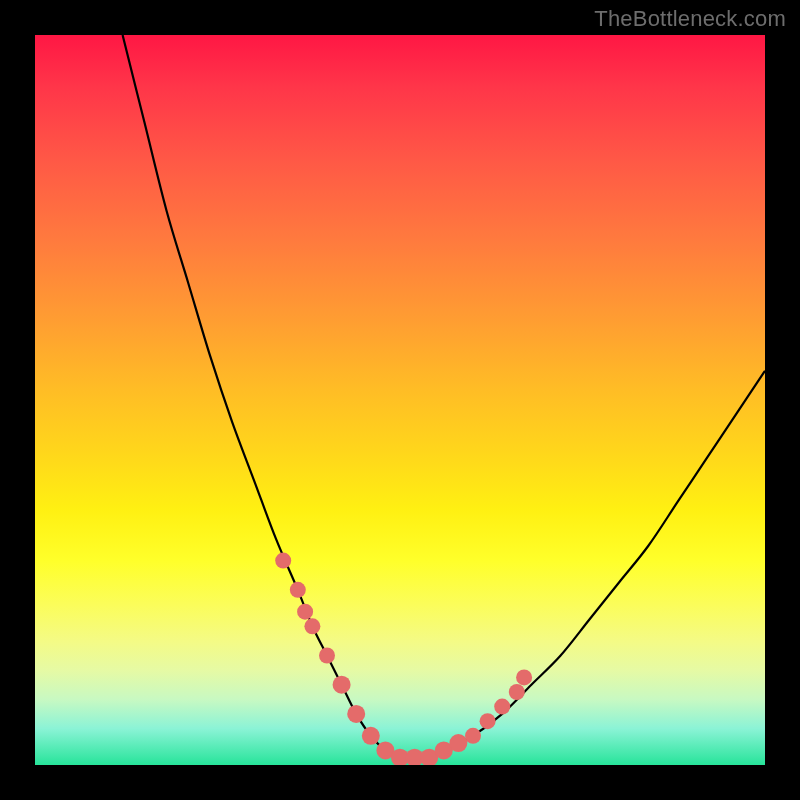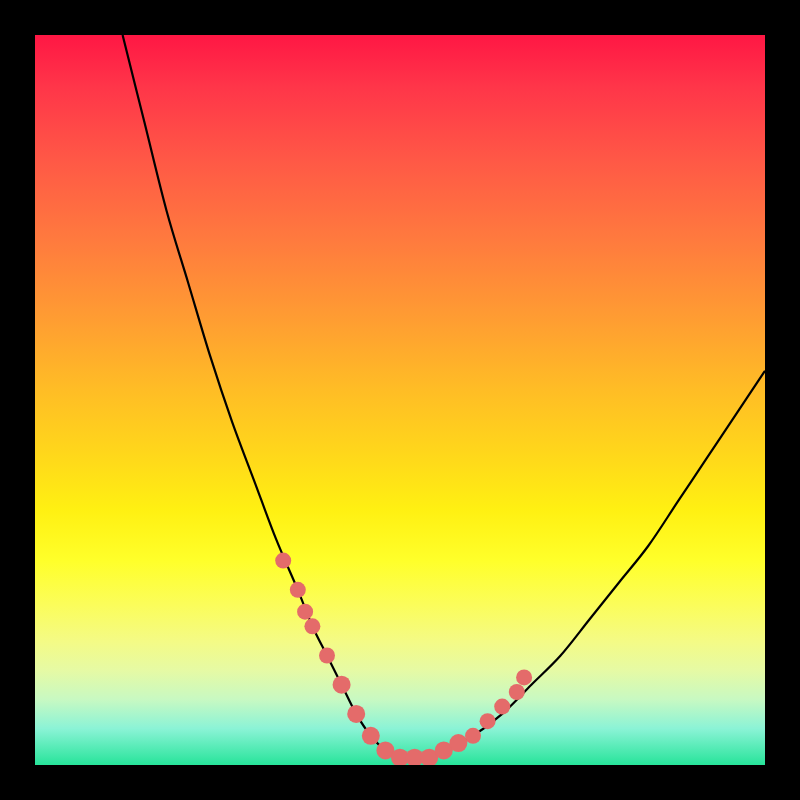--- a/index.html
+++ b/index.html
@@ -62,20 +62,21 @@
     letter-spacing: 0.2px;
     font-weight: 400;
     user-select: none;
   }
 </style>
 </head>
 <body>
 
 <div class="frame">
 
+  <div class="watermark">TheBottleneck.com</div>
 
   <div class="plot-area">
     <div class="gradient-bg"></div>
     <svg class="curve" viewBox="0 0 730 730" preserveAspectRatio="none">
       <path id="curve-path" fill="none" stroke="#000000" stroke-width="2.2" d="M 87.60 0.00 C 91.25 14.60, 102.20 58.40, 109.50 87.60 C 116.80 116.80, 124.10 148.43, 131.40 175.20 C 138.70 201.97, 146.00 223.87, 153.30 248.20 C 160.60 272.53, 167.90 298.08, 175.20 321.20 C 182.50 344.32, 189.80 366.22, 197.10 386.90 C 204.40 407.58, 211.70 425.83, 219.00 445.30 C 226.30 464.77, 233.60 485.45, 240.90 503.70 C 248.20 521.95, 256.72 540.20, 262.80 554.80 C 268.88 569.40, 272.53 580.35, 277.40 591.30 C 282.27 602.25, 287.13 610.77, 292.00 620.50 C 296.87 630.23, 301.73 639.97, 306.60 649.70 C 311.47 659.43, 316.33 670.38, 321.20 678.90 C 326.07 687.42, 330.93 694.72, 335.80 700.80 C 340.67 706.88, 345.53 711.75, 350.40 715.40 C 355.27 719.05, 360.13 721.48, 365.00 722.70 C 369.87 723.92, 374.73 722.70, 379.60 722.70 C 384.47 722.70, 389.33 723.92, 394.20 722.70 C 399.07 721.48, 401.50 719.05, 408.80 715.40 C 416.10 711.75, 428.27 706.88, 438.00 700.80 C 447.73 694.72, 457.47 687.42, 467.20 678.90 C 476.93 670.38, 486.67 659.43, 496.40 649.70 C 506.13 639.97, 515.87 631.45, 525.60 620.50 C 535.33 609.55, 545.07 596.17, 554.80 584.00 C 564.53 571.83, 574.27 559.67, 584.00 547.50 C 593.73 535.33, 603.47 524.38, 613.20 511.00 C 622.93 497.62, 632.67 481.80, 642.40 467.20 C 652.13 452.60, 661.87 438.00, 671.60 423.40 C 681.33 408.80, 691.07 394.20, 700.80 379.60 C 710.53 365.00, 725.13 343.10, 730.00 335.80"></path>
       <g id="markers">
           <circle cx="248.20" cy="525.60" r="8" fill="#e46b6a" stroke="#c75252" stroke-width="0"></circle>
           <circle cx="262.80" cy="554.80" r="8" fill="#e46b6a" stroke="#c75252" stroke-width="0"></circle>
           <circle cx="270.10" cy="576.70" r="8" fill="#e46b6a" stroke="#c75252" stroke-width="0"></circle>
           <circle cx="277.40" cy="591.30" r="8" fill="#e46b6a" stroke="#c75252" stroke-width="0"></circle>

